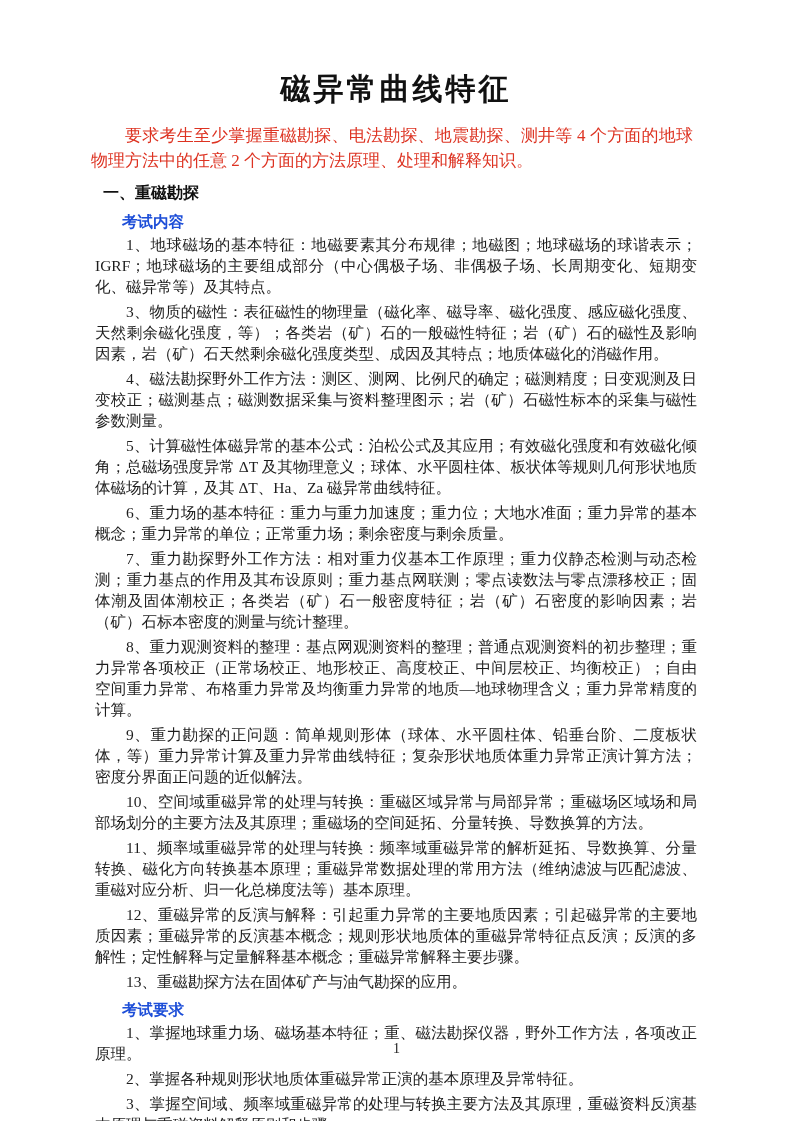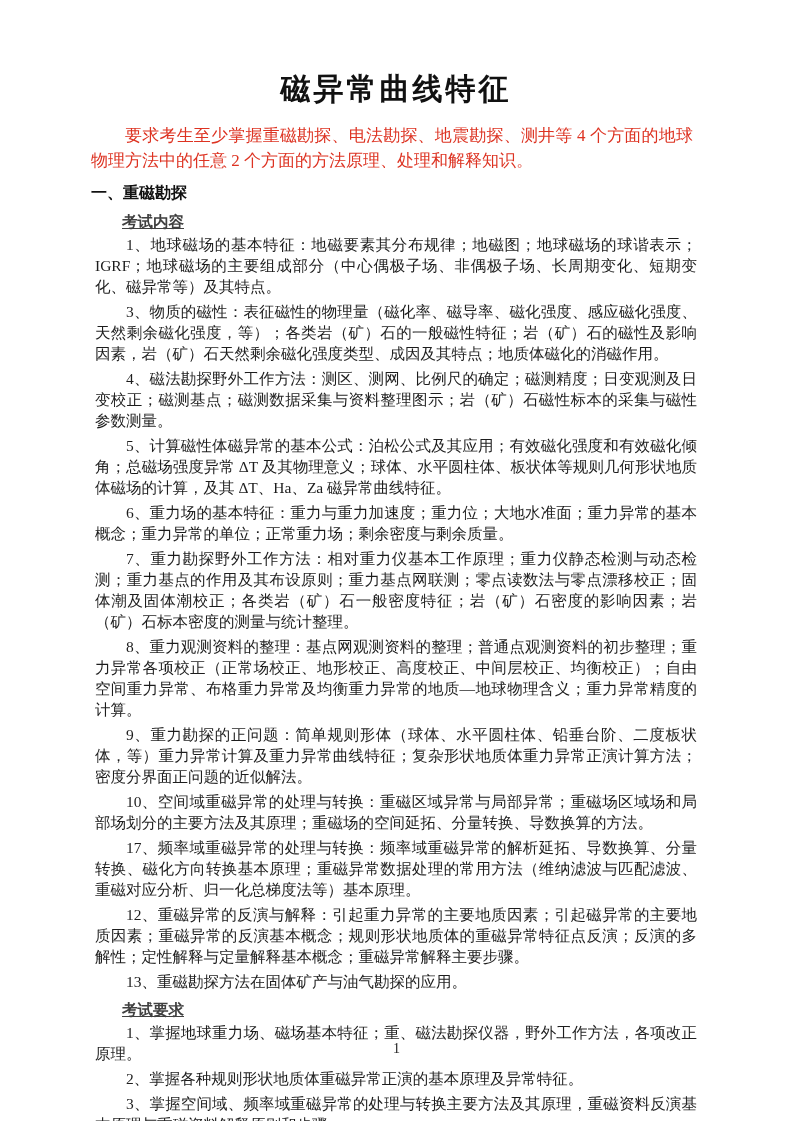--- a/index.html
+++ b/index.html
@@ -26,36 +26,35 @@
   }
   .notice {
     margin: 13px 8px 0 0;
     color: #dd3322;
     font-size: 17px;
     line-height: 25px;
     text-indent: 2em;
     text-align: justify;
   }
   .section-heading {
-    margin: 9px 0 0 0;
+    margin: 9px 0 0 12px;
     font-family: "Liberation Sans", "DejaVu Sans", sans-serif;
     font-size: 16px;
     line-height: 22px;
     font-weight: 700;
     color: #111111;
   }
   .subheading {
     margin: 7px 0 0 0;
     font-family: "Liberation Sans", "DejaVu Sans", sans-serif;
     font-size: 15.5px;
     line-height: 21px;
     font-weight: 700;
     text-indent: 2em;
-    color: #404040;
-    text-decoration: underline;
+    color: #1d4ed8;
   }
   .para {
     margin: 4px;
     font-size: 15.5px;
     line-height: 21px;
     text-indent: 2em;
     text-align: justify;
     text-justify: inter-ideograph;
   }
   .para.first { margin-top: 2px; }
@@ -85,21 +84,21 @@
 
   <p class="para first">1、地球磁场的基本特征：地磁要素其分布规律；地磁图；地球磁场的球谐表示；IGRF；地球磁场的主要组成部分（中心偶极子场、非偶极子场、长周期变化、短期变化、磁异常等）及其特点。</p>
   <p class="para">3、物质的磁性：表征磁性的物理量（磁化率、磁导率、磁化强度、感应磁化强度、天然剩余磁化强度，等）；各类岩（矿）石的一般磁性特征；岩（矿）石的磁性及影响因素，岩（矿）石天然剩余磁化强度类型、成因及其特点；地质体磁化的消磁作用。</p>
   <p class="para">4、磁法勘探野外工作方法：测区、测网、比例尺的确定；磁测精度；日变观测及日变校正；磁测基点；磁测数据采集与资料整理图示；岩（矿）石磁性标本的采集与磁性参数测量。</p>
   <p class="para">5、计算磁性体磁异常的基本公式：泊松公式及其应用；有效磁化强度和有效磁化倾角；总磁场强度异常 ΔT 及其物理意义；球体、水平圆柱体、板状体等规则几何形状地质体磁场的计算，及其 ΔT、Ha、Za 磁异常曲线特征。</p>
   <p class="para">6、重力场的基本特征：重力与重力加速度；重力位；大地水准面；重力异常的基本概念；重力异常的单位；正常重力场；剩余密度与剩余质量。</p>
   <p class="para">7、重力勘探野外工作方法：相对重力仪基本工作原理；重力仪静态检测与动态检测；重力基点的作用及其布设原则；重力基点网联测；零点读数法与零点漂移校正；固体潮及固体潮校正；各类岩（矿）石一般密度特征；岩（矿）石密度的影响因素；岩（矿）石标本密度的测量与统计整理。</p>
   <p class="para">8、重力观测资料的整理：基点网观测资料的整理；普通点观测资料的初步整理；重力异常各项校正（正常场校正、地形校正、高度校正、中间层校正、均衡校正）；自由空间重力异常、布格重力异常及均衡重力异常的地质—地球物理含义；重力异常精度的计算。</p>
   <p class="para">9、重力勘探的正问题：简单规则形体（球体、水平圆柱体、铅垂台阶、二度板状体，等）重力异常计算及重力异常曲线特征；复杂形状地质体重力异常正演计算方法；密度分界面正问题的近似解法。</p>
   <p class="para">10、空间域重磁异常的处理与转换：重磁区域异常与局部异常；重磁场区域场和局部场划分的主要方法及其原理；重磁场的空间延拓、分量转换、导数换算的方法。</p>
-  <p class="para">17、频率域重磁异常的处理与转换：频率域重磁异常的解析延拓、导数换算、分量转换、磁化方向转换基本原理；重磁异常数据处理的常用方法（维纳滤波与匹配滤波、重磁对应分析、归一化总梯度法等）基本原理。</p>
+  <p class="para">11、频率域重磁异常的处理与转换：频率域重磁异常的解析延拓、导数换算、分量转换、磁化方向转换基本原理；重磁异常数据处理的常用方法（维纳滤波与匹配滤波、重磁对应分析、归一化总梯度法等）基本原理。</p>
   <p class="para">12、重磁异常的反演与解释：引起重力异常的主要地质因素；引起磁异常的主要地质因素；重磁异常的反演基本概念；规则形状地质体的重磁异常特征点反演；反演的多解性；定性解释与定量解释基本概念；重磁异常解释主要步骤。</p>
   <p class="para">13、重磁勘探方法在固体矿产与油气勘探的应用。</p>
 
   <h3 class="subheading">考试要求</h3>
 
   <p class="para first">1、掌握地球重力场、磁场基本特征；重、磁法勘探仪器，野外工作方法，各项改正原理。</p>
   <p class="para">2、掌握各种规则形状地质体重磁异常正演的基本原理及异常特征。</p>
   <p class="para">3、掌握空间域、频率域重磁异常的处理与转换主要方法及其原理，重磁资料反演基本原理与重磁资料解释原则和步骤。</p>
 
   <div class="page-number">1</div>

